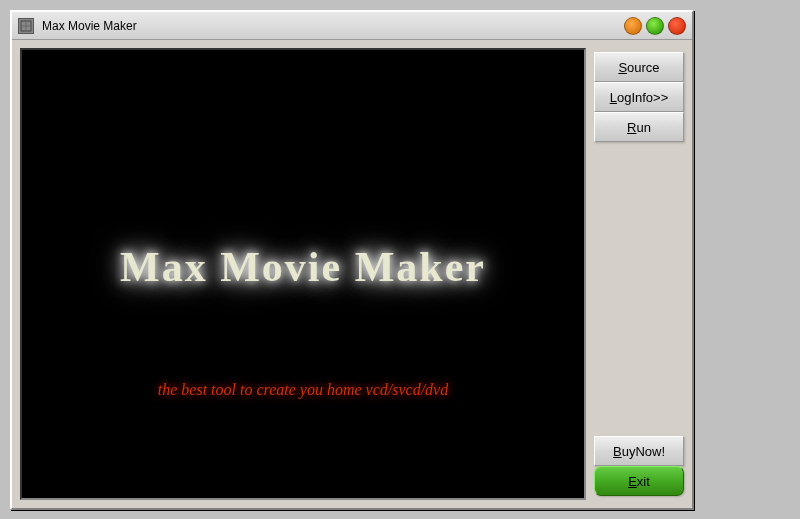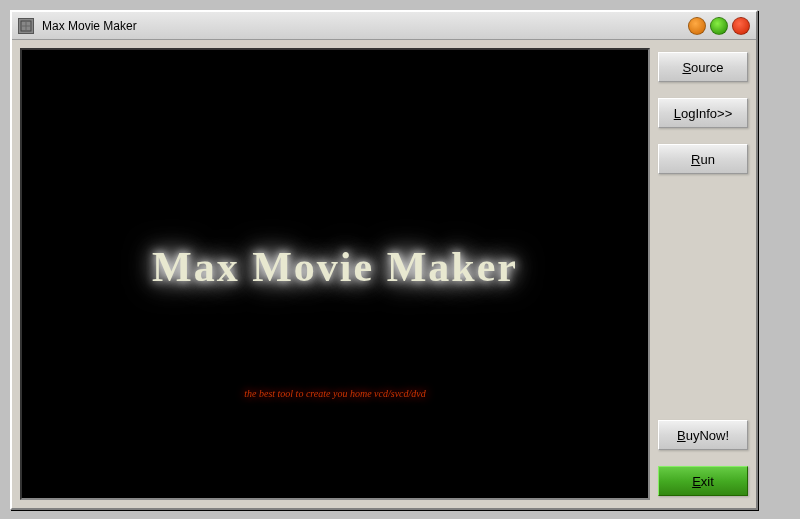--- a/index.html
+++ b/index.html
@@ -6,21 +6,21 @@
 
     body {
       width: 800px;
       height: 519px;
       background: #c0c0c0;
       font-family: 'Tahoma', 'Arial', sans-serif;
       overflow: hidden;
     }
 
     .window {
-      width: 748px;
+      width: 684px;
       height: 500px;
       position: absolute;
       top: 10px;
       left: 10px;
       background: #d4d0c8;
       border: 2px solid #ffffff;
       border-right-color: #808080;
       border-bottom-color: #808080;
       box-shadow: 1px 1px 0 #000;
     }
@@ -104,33 +104,33 @@
       font-family: 'Times New Roman', serif;
       white-space: nowrap;
       letter-spacing: 2px;
     }
 
     .video-subtitle {
       position: absolute;
       bottom: 22%;
       left: 50%;
       transform: translateX(-50%);
-      font-size: 10px;
+      font-size: 16px;
       color: #cc3300;
       text-shadow: 1px 1px 3px #000, 0 0 8px #ff0000;
       white-space: nowrap;
       font-style: italic;
       font-family: 'Times New Roman', serif;
     }
 
     .sidebar {
       width: 90px;
       display: flex;
       flex-direction: column;
-      gap: 16px;
+      gap: 0;
       padding: 4px 0;
     }
 
     .sidebar-btn {
       width: 100%;
       height: 30px;
       background: linear-gradient(to bottom, #f0f0f0 0%, #d8d8d8 50%, #c8c8c8 100%);
       border: 1px solid #999;
       border-top-color: #fff;
       border-left-color: #fff;
@@ -141,20 +141,21 @@
       text-align: center;
       box-shadow: 1px 1px 2px rgba(0,0,0,0.2);
     }
 
     .sidebar-btn.exit-btn {
       background: linear-gradient(to bottom, #66cc44 0%, #44aa22 50%, #338811 100%);
       color: #000;
       border-color: #226600;
       border-top-color: #88ee66;
       border-left-color: #88ee66;
+      border-radius: 7px;
     }
 
     .spacer {
       flex: 1;
     }
   </style>
 </head>
 <body>
 
 <div class="window">

